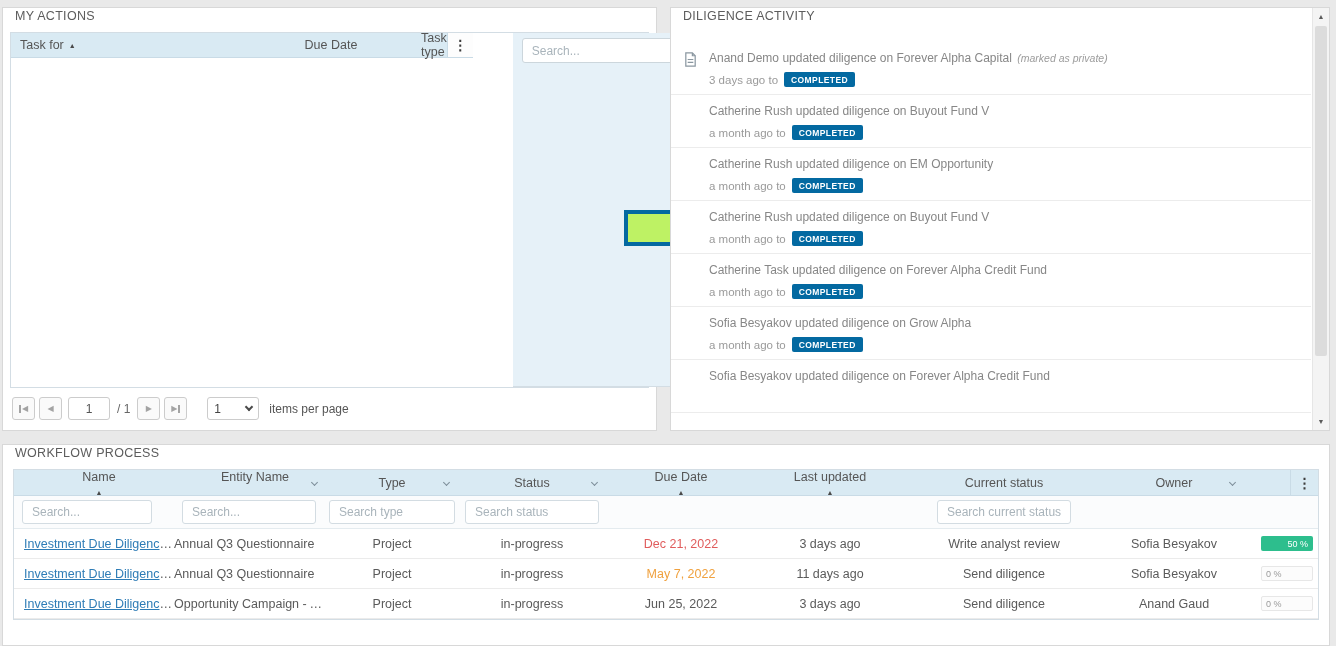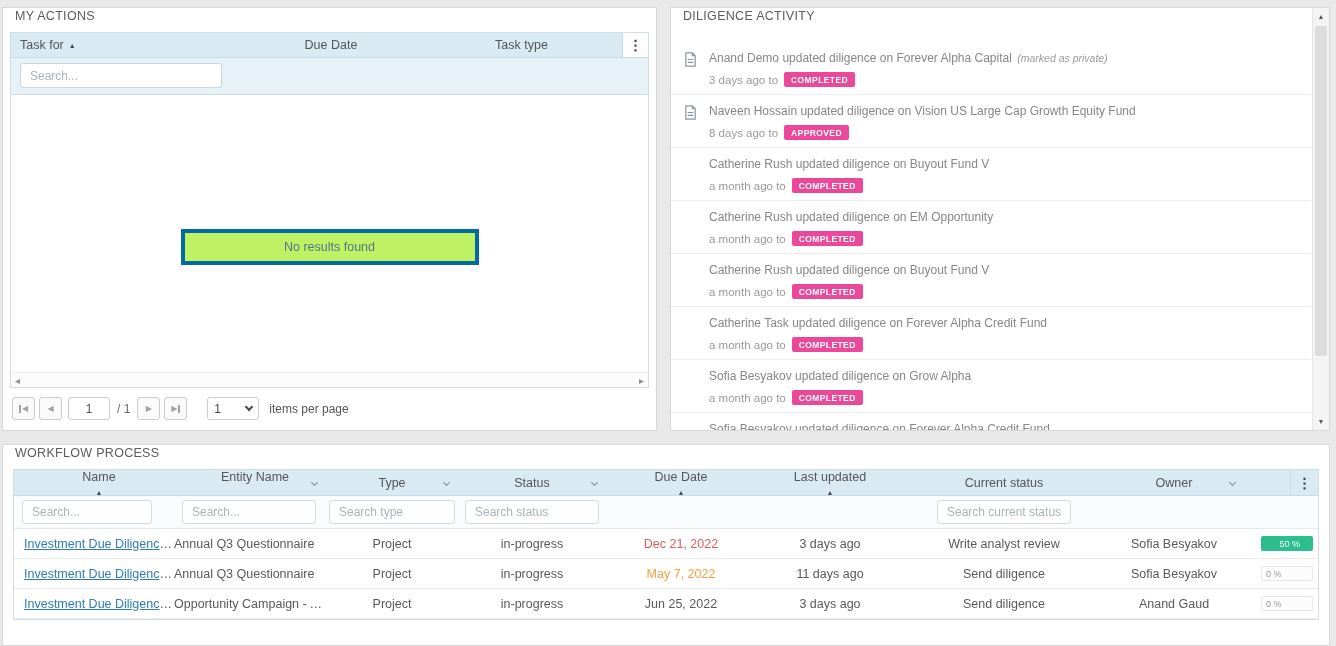--- a/index.html
+++ b/index.html
@@ -5,21 +5,21 @@
   * { box-sizing:border-box; margin:0; padding:0; }
   html,body { width:1336px; height:646px; }
   body { background:#e9e9e9; font-family:"Liberation Sans", sans-serif; color:#555; overflow:hidden; }
   .page { display:flex; flex-direction:column; gap:13px; padding:7px 6px 0 2px; height:100%; }
   .top-row { display:flex; gap:13px; height:424px; }
   .panel { background:#fff; border:1px solid #d8d8d8; }
   .panel-title { font-size:12.5px; color:#5c5c5c; padding:1px 12px 9px; letter-spacing:.3px; }
 
   
   .my-actions { width:655px; display:flex; flex-direction:column; }
-  .ma-grid { margin:0 7px; border:1px solid #d3dde4; flex:1; display:flex; flex-direction:column; }
+  .ma-grid { margin:0 7px; border:1px solid #d3dde4; flex:1; display:flex; flex-direction:row;gap:40px; }
   .ma-head { display:flex; align-items:stretch; background:#d9eaf3; border-bottom:1px solid #c9dbe6; height:25px; font-size:12.5px; color:#555; }
   .ma-head > div { display:flex; align-items:center; }
   .ma-col-task { flex:0 0 230px; padding-left:9px; gap:5px; cursor:pointer; }
   .ma-col-due { flex:0 0 180px; justify-content:center; cursor:pointer; }
   .ma-col-type { flex:1; justify-content:center; cursor:pointer; }
   .ma-col-menu { flex:0 0 26px; border-left:1px solid #c9dbe6; justify-content:center; cursor:pointer; background:#fdfdfd; }
   .sort-asc { font-size:7px; color:#4a4a4a; }
   .kebab { font-size:14px; font-weight:bold; color:#3c3c3c; line-height:1; }
   .ma-filter { background:#e6f1f8; padding:5px 9px 6px; border-bottom:1px solid #d3dde4; }
   .ma-search { width:202px; height:25px; border:1px solid #ccd6dc; border-radius:3px; padding:0 9px; font-size:12px; color:#555; background:#fff; }
@@ -38,21 +38,21 @@
   .pg-label { margin-left:6px; color:#555; }
 
   
   .diligence { flex:1; position:relative; overflow:hidden; }
   .act-list { position:absolute; top:34px; left:0; right:18px; bottom:0; overflow:hidden; }
   .act-item { display:flex; gap:9px; align-items:flex-start; height:53px; padding:9px 12px 0 12px; border-bottom:1px solid #ececec; overflow:hidden; }
   .act-icon { flex:0 0 17px; padding-top:1px; }
   .act-line1 { font-size:12px; color:#878787; }
   .act-note { font-style:italic; font-size:10.5px; color:#9c9c9c; margin-left:2px; }
   .act-line2 { margin-top:7px; font-size:11.5px; color:#9a9a9a; display:flex; align-items:center; gap:6px; }
-  .badge { background:#ec4899; color:#fff; font-size:8.5px; font-weight:bold; letter-spacing:.4px; padding:3px 7px 2px; border-radius:2px; line-height:1.2; }
+  .badge { background:#0369a1; color:#fff; font-size:8.5px; font-weight:bold; letter-spacing:.4px; padding:3px 7px 2px; border-radius:2px; line-height:1.2; }
   .badge:empty { display:none; }
   .vscroll { position:absolute; top:0; right:0; width:17px; height:100%; background:#f4f4f4; border-left:1px solid #e6e6e6; display:flex; flex-direction:column; }
   .vs-btn { height:17px; display:flex; align-items:center; justify-content:center; font-size:7px; color:#5a5a5a; cursor:pointer; }
   .vs-track { flex:1; position:relative; }
   .vs-thumb { position:absolute; top:1px; left:2px; right:2px; height:330px; background:#dcdcdc; border-radius:2px; cursor:pointer; }
 
   
   .workflow { flex:1; overflow:hidden; display:flex; flex-direction:column; }
   .wf-table { margin:0 10px; border:1px solid #d3dde4; background:#fff; }
   .wf-row { display:grid; grid-template-columns:160px 152px 132px 148px 150px 148px 200px 140px 1fr 28px; align-items:center; }
@@ -67,21 +67,21 @@
   .wf-filter .fcell.left { justify-content:flex-start; padding-left:8px; }
   .wf-input { height:24px; border:1px solid #d3dce2; border-radius:3px; padding:0 9px; font-size:12px; color:#555; width:134px; background:#fff; }
   .wf-body-row { height:30px; border-bottom:1px solid #ebebeb; font-size:12.5px; color:#5a5a5a; background:#fff; }
   .wf-body-row .cell { overflow:hidden; white-space:nowrap; text-overflow:ellipsis; }
   .tc { text-align:center; }
   .name-link { color:#2e7cb6; text-decoration:underline; cursor:pointer; }
   .due-red { color:#e05c5c; }
   .due-orange { color:#f0a13e; }
   .progress-cell { grid-column:9 / 11; display:flex; justify-content:flex-end; padding-right:5px; }
   .pbar { width:52px; height:15px; border-radius:2px; font-size:9px; display:flex; align-items:center; }
-  .pbar.full { background:#2dbe8d; color:#fff; justify-content:flex-end; padding-right:13px; }
+  .pbar.full { background:#2dbe8d; color:#fff; justify-content:flex-end; padding-right:5px; }
   .pbar.zero { background:#fcfcfc; border:1px solid #e7e7e7; color:#9a9a9a; justify-content:flex-start; padding-left:4px; }
 </style>
 </head>
 <body>
 
 <div class="page">
 
   <div class="top-row">
 
     <section class="panel my-actions">
@@ -152,36 +152,20 @@
           </span>
           <div>
             <div class="act-line1"><span>Anand Demo updated diligence on Forever Alpha Capital</span> <span class="act-note">(marked as private)</span></div>
             <div class="act-line2">
                 <span>3 days ago to</span>
                 <span class="badge">COMPLETED</span>
               </div>
           </div>
         </div>
 
-        <div class="act-item">
-          <span class="act-icon">
-            <svg width="15" height="15" viewBox="0 0 16 16">
-                <path d="M3 1h7l3 3v11H3z" fill="none" stroke="#8a97a0" stroke-width="1.3"></path>
-                <path d="M10 1v3h3" fill="none" stroke="#8a97a0" stroke-width="1.3"></path>
-                <path d="M5 8h6M5 11h6" stroke="#8a97a0" stroke-width="1.2"></path>
-              </svg>
-          </span>
-          <div>
-            <div class="act-line1"><span>Naveen Hossain updated diligence on Vision US Large Cap Growth Equity Fund</span></div>
-            <div class="act-line2">
-                <span>8 days ago to</span>
-                <span class="badge">APPROVED</span>
-              </div>
-          </div>
-        </div>
 
         <div class="act-item">
           <span class="act-icon"></span>
           <div>
             <div class="act-line1"><span>Catherine Rush updated diligence on Buyout Fund V</span></div>
             <div class="act-line2">
                 <span>a month ago to</span>
                 <span class="badge">COMPLETED</span>
               </div>
           </div>

